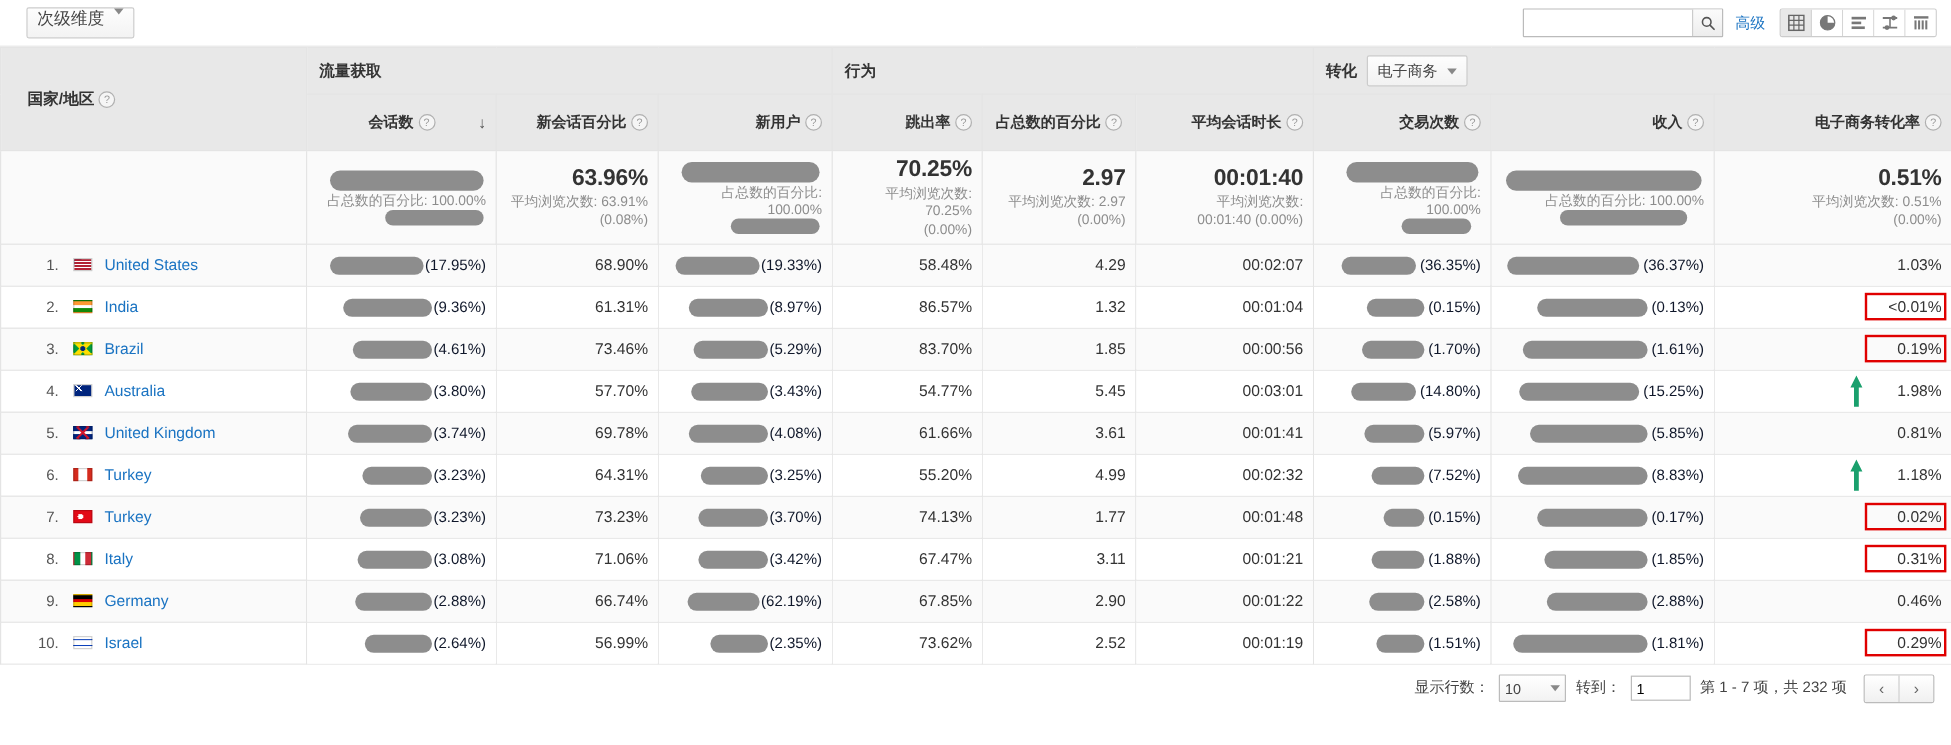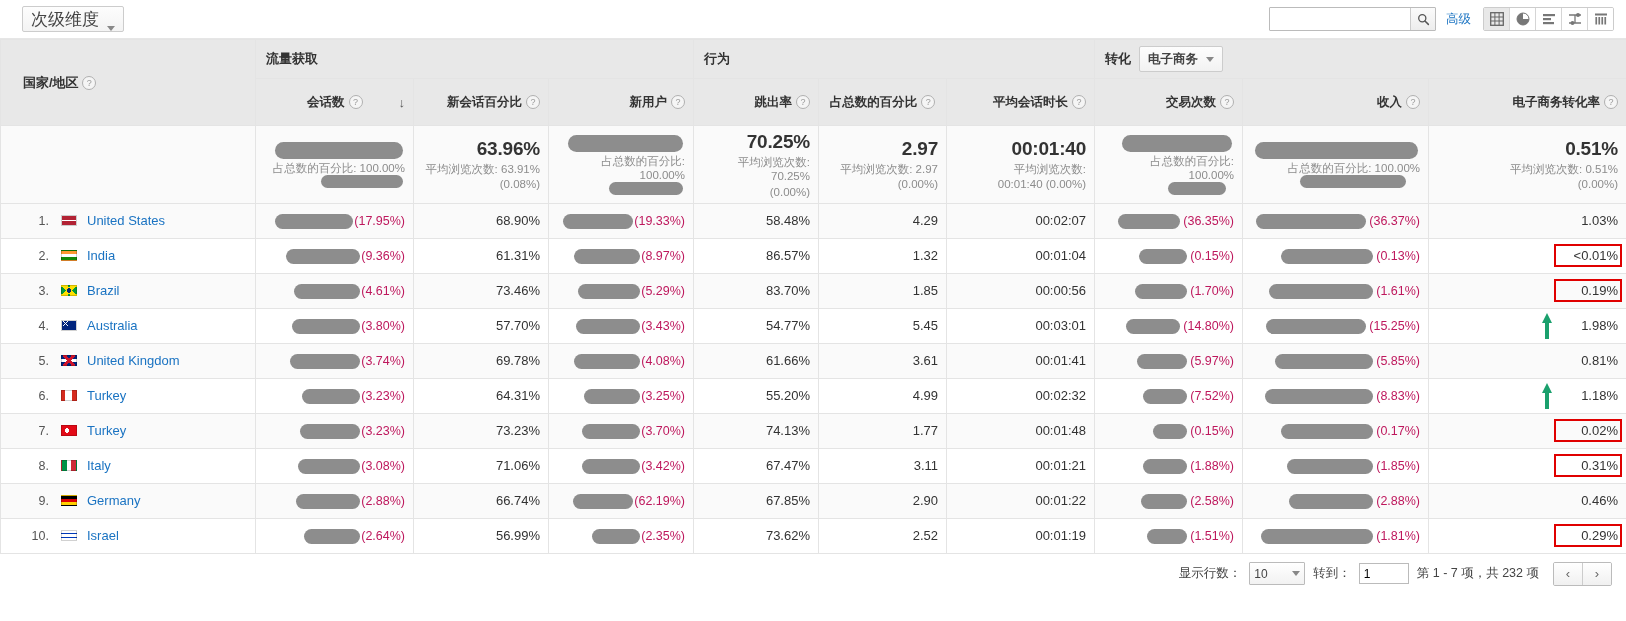--- a/index.html
+++ b/index.html
@@ -65,27 +65,27 @@
     height: 38px;
     display: flex;
     align-items: center;
     padding: 0 12px 0 22px;
     background: #fff;
     border-bottom: 1px solid #e6e6e6;
     position: relative;
   }
   .secondary-dim-btn {
     display: inline-flex;
-    align-items: flex-end;
+    align-items: flex-start;
     height: 24px;
     padding: 0 8px;
     border: 1px solid #ccc;
     border-radius: 2px;
     background: linear-gradient(#fdfdfd, #f3f3f3);
-    font-size: 17px;
+    font-size: 14px;
     color: #444;
     cursor: pointer;
     white-space: nowrap;
   }
   .caret-dn {
     display: inline-block;
     margin-left: 8px;
     width: 0; height: 0;
     border-left: 4px solid transparent;
     border-right: 4px solid transparent;
@@ -179,21 +179,21 @@
   .conv-select {
     display: inline-flex;
     align-items: center;
     height: 24px;
     margin-left: 8px;
     padding: 0 8px;
     border: 1px solid #ccc;
     border-radius: 2px;
     background: linear-gradient(#fdfdfd, #f2f2f2);
     font-size: 12.5px;
-    font-weight: bold;
+    font-weight: normal;
     color: #444;
     cursor: pointer;
   }
   
   .met-head {
     background: #e8e8e8;
     height: 46px;
     font-size: 12.5px;
     font-weight: bold;
     color: #333;
@@ -298,21 +298,21 @@
     height: 15px;
     vertical-align: middle;
     margin-right: 2px;
   }
   .blob-abs {
     position: absolute;
     background: #8d8d8d;
     border-radius: 10px;
   }
   .pct-paren {
-    color: #be185d;
+    color: #0f172a;
     font-size: 12.5px;
   }
 
   
   .ann-box {
     position: absolute;
     border: 2px solid #e00000;
     box-sizing: border-box;
     pointer-events: none;
   }

